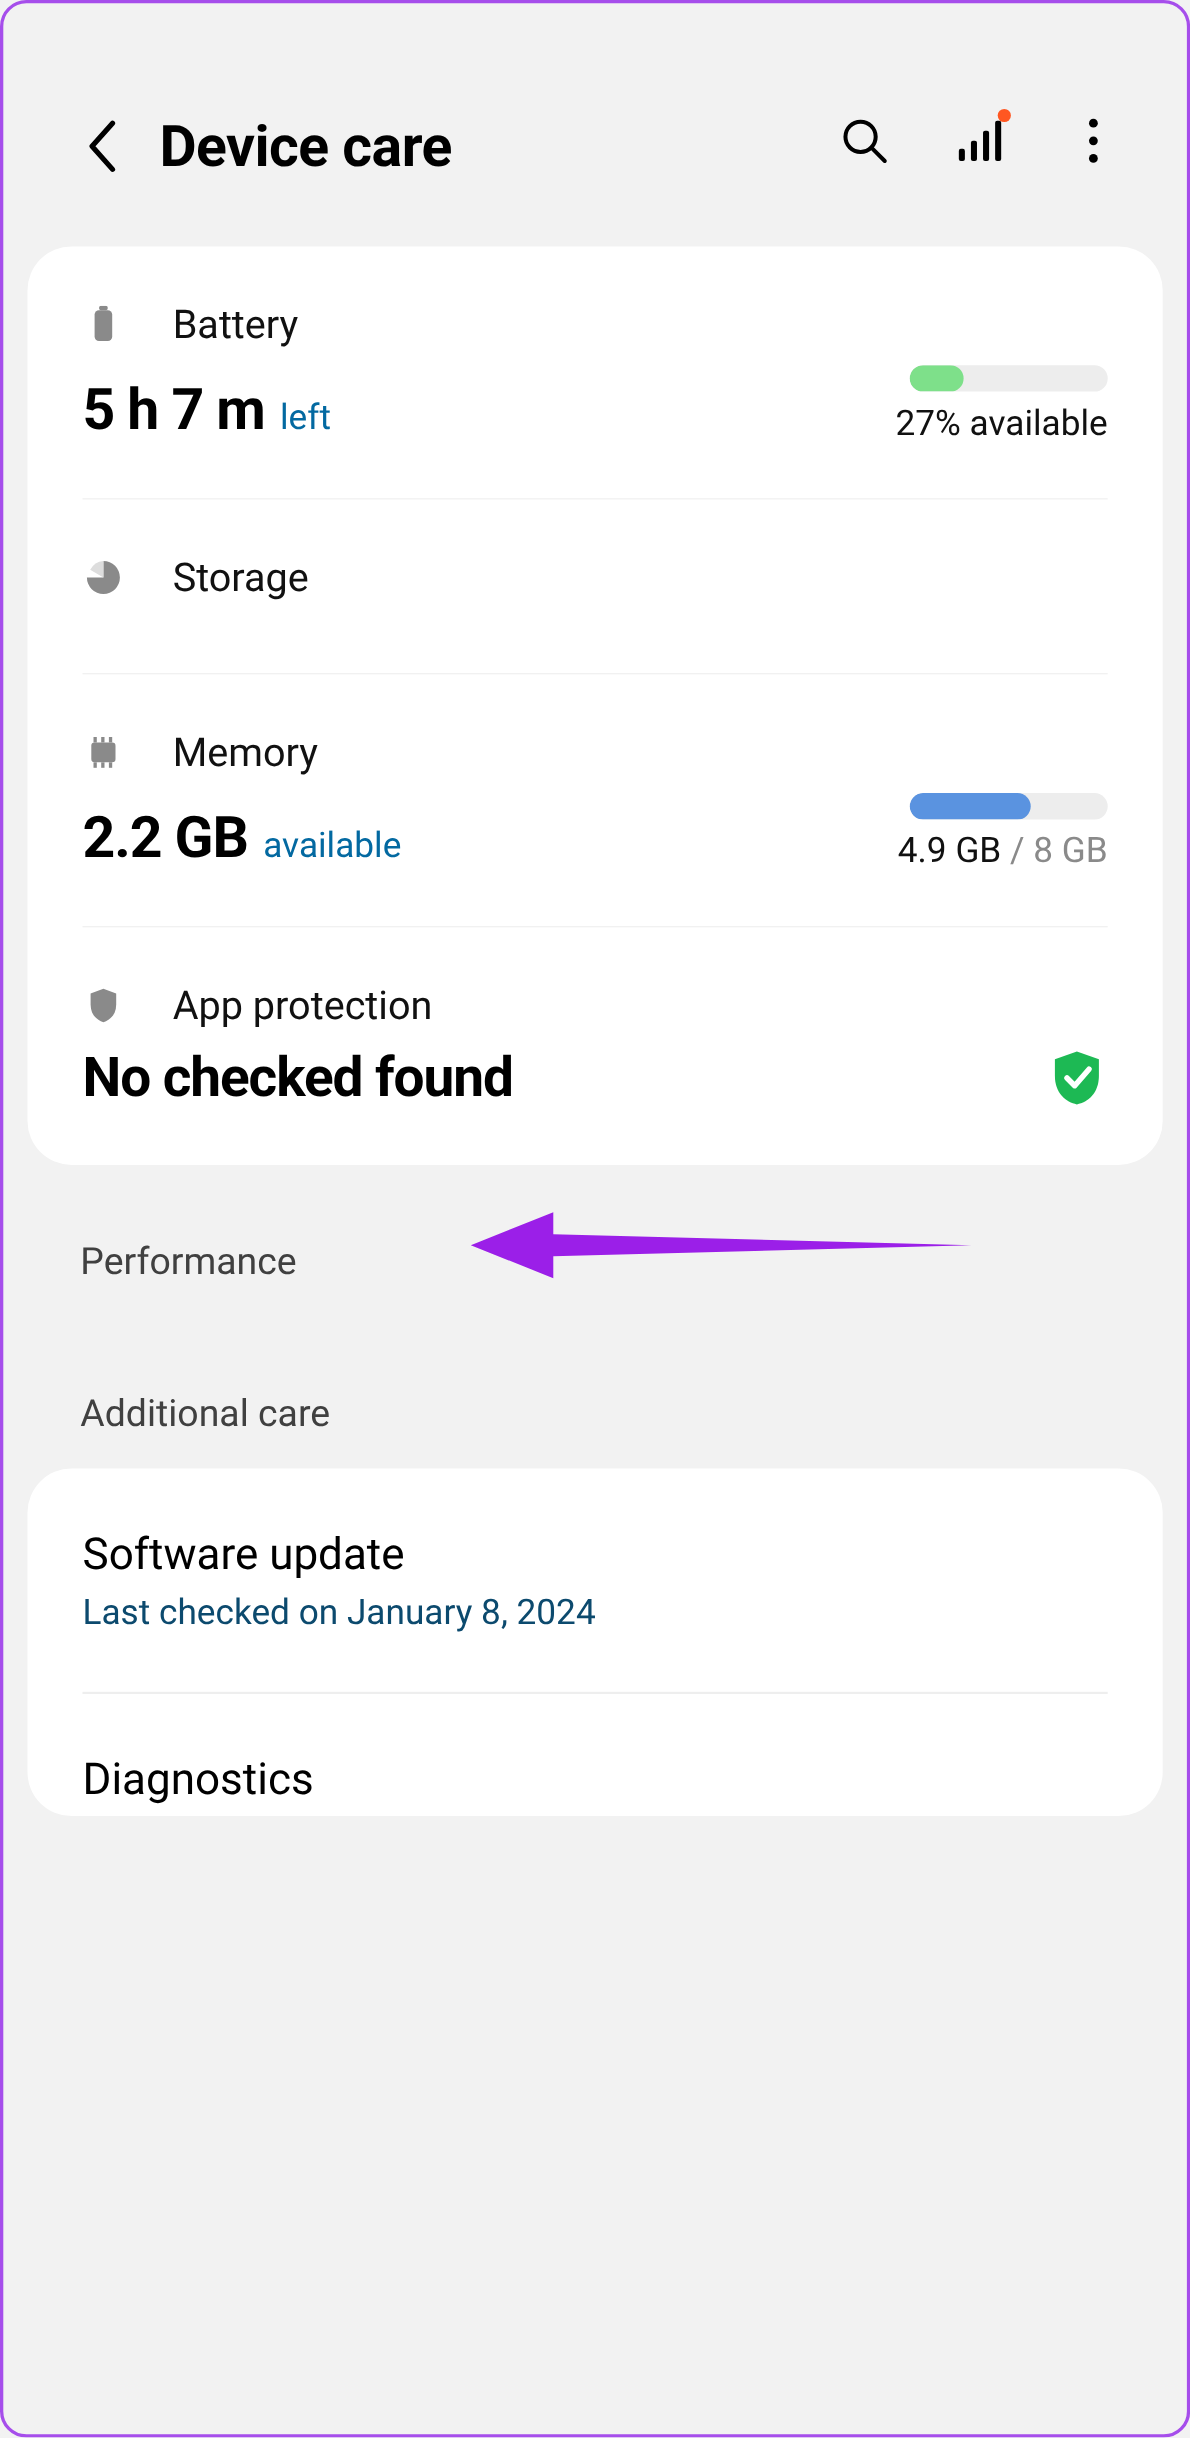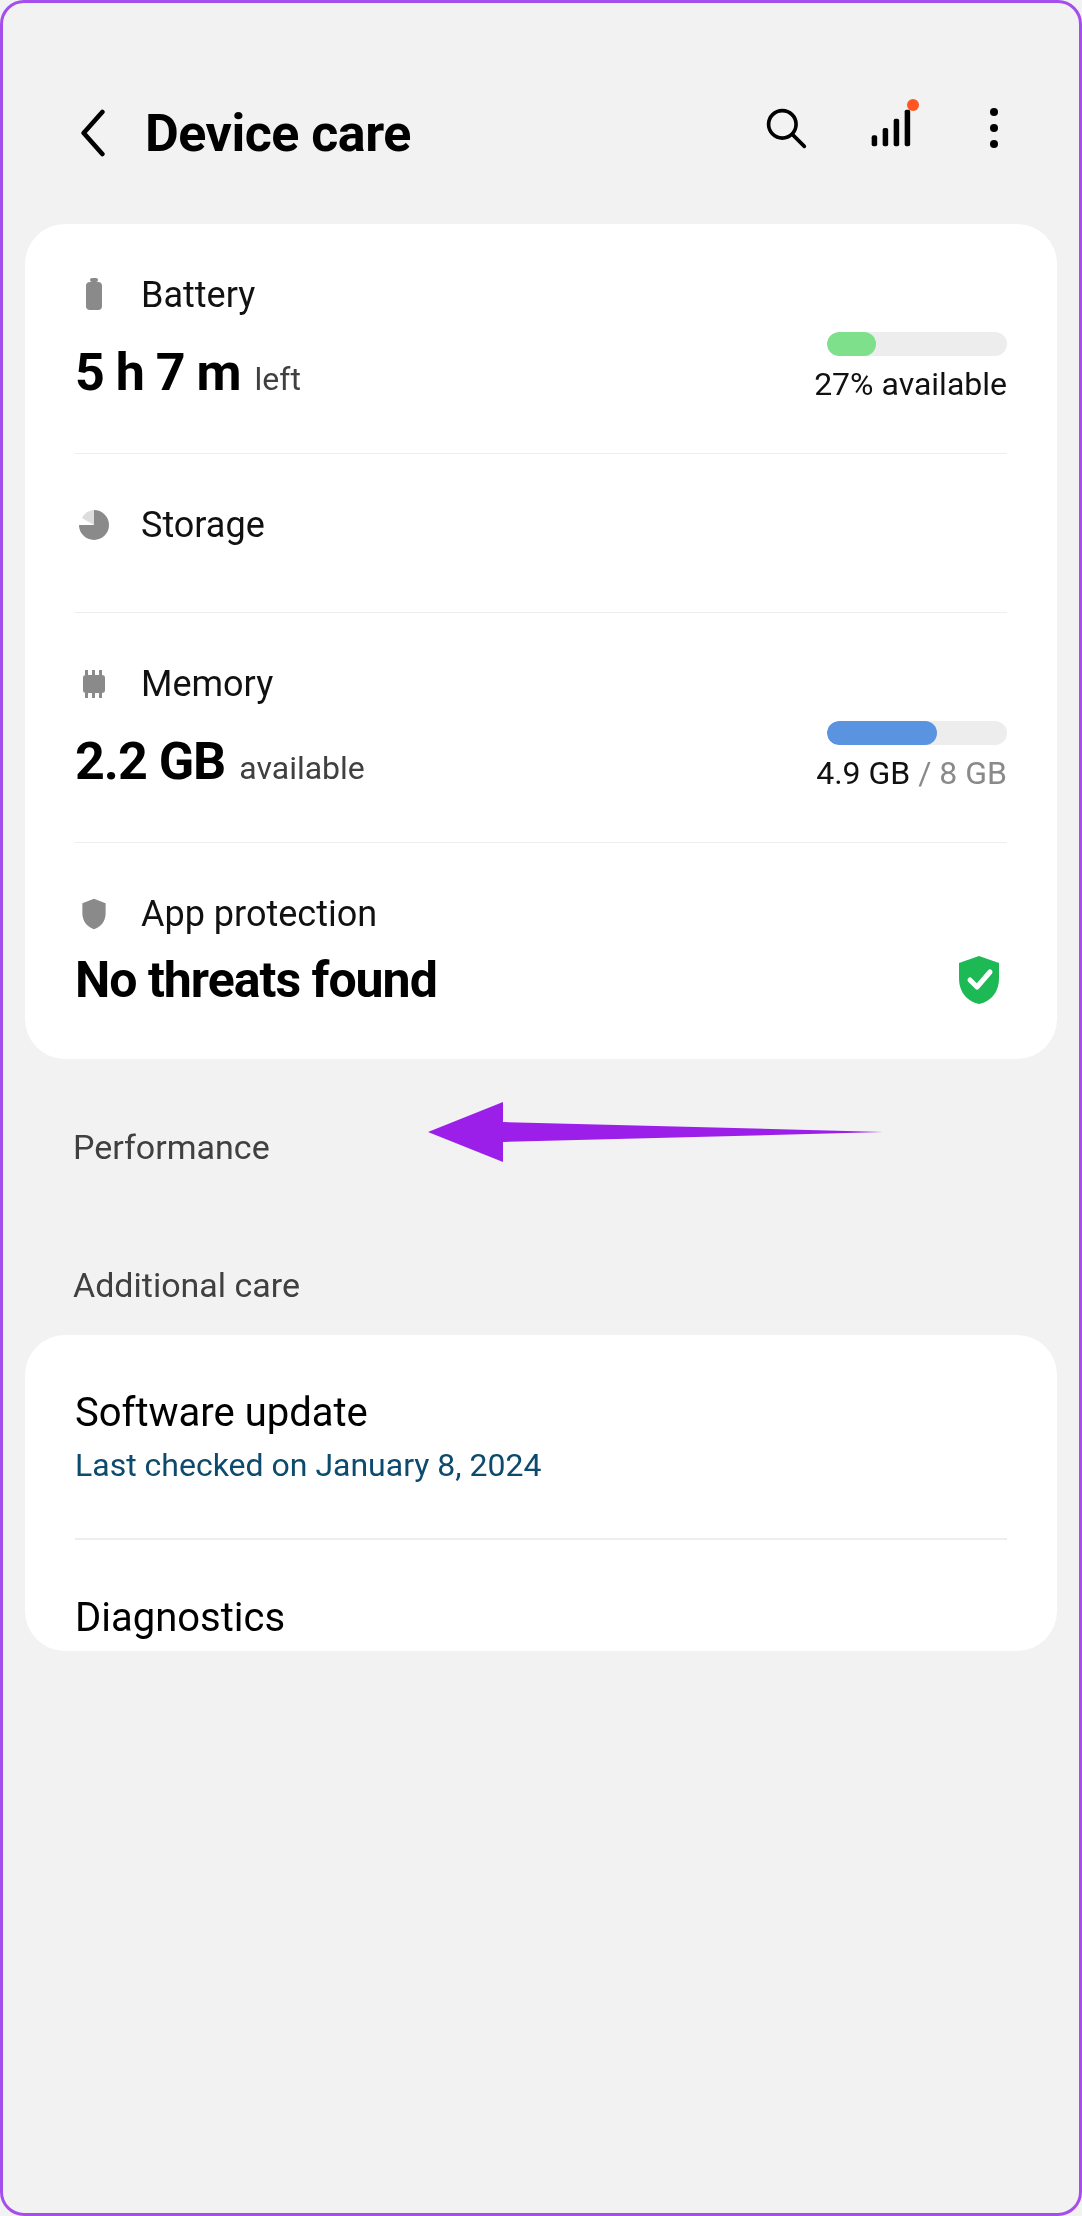--- a/index.html
+++ b/index.html
@@ -67,40 +67,40 @@
     padding: 50px 50px 50px 50px;
   }
   .divider {
     height: 1px;
     background: #eee;
     margin: 0 50px;
   }
   .row-head {
     display: flex;
     align-items: center;
-    gap: 28px;
+    gap: 44px;
     margin-bottom: 16px;
   }
   .row-head .sicon { width:38px; height:38px; display:flex; align-items:center; justify-content:center; }
   .row-head .sicon svg { width:34px; height:34px; fill:#8a8a8a; }
   .row-head .slabel { font-size: 36px; color:#111; }
 
   .row-body {
     display:flex;
     align-items: flex-end;
     justify-content: space-between;
   }
   .big {
     font-size: 52px;
     font-weight: 700;
     letter-spacing: -1px;
   }
   .sub {
     font-size: 32px;
-    color:#404040;
+    color:#0369a1;
     margin-left: 10px;
   }
   .right-col {
     display:flex;
     flex-direction:column;
     align-items:flex-end;
     gap: 9px;
   }
   .progress {
     width: 180px;
@@ -267,21 +267,21 @@
     <div class="section">
       <div class="row-head">
         <span class="sicon">
           <svg viewBox="0 0 34 38">
               <path d="M17 2 L30 7 V18 C30 28 24 34 17 36 C10 34 4 28 4 18 V7 Z"></path>
             </svg>
         </span>
         <span class="slabel">App protection</span>
       </div>
       <div class="threat-row">
-        <span class="big">No threats found</span>
+        <span class="big">No checked found</span>
         <svg class="shield-ok" viewBox="0 0 56 56">
           <path d="M28 4 L48 11 V26 C48 42 38 50 28 52 C18 50 8 42 8 26 V11 Z" fill="#1db954"></path>
           <polyline points="19,28 26,35 39,20" fill="none" stroke="#fff" stroke-width="5" stroke-linecap="round" stroke-linejoin="round"></polyline>
         </svg>
       </div>
     </div>
   </div>
 
   <div class="group-label">Performance</div>
 

